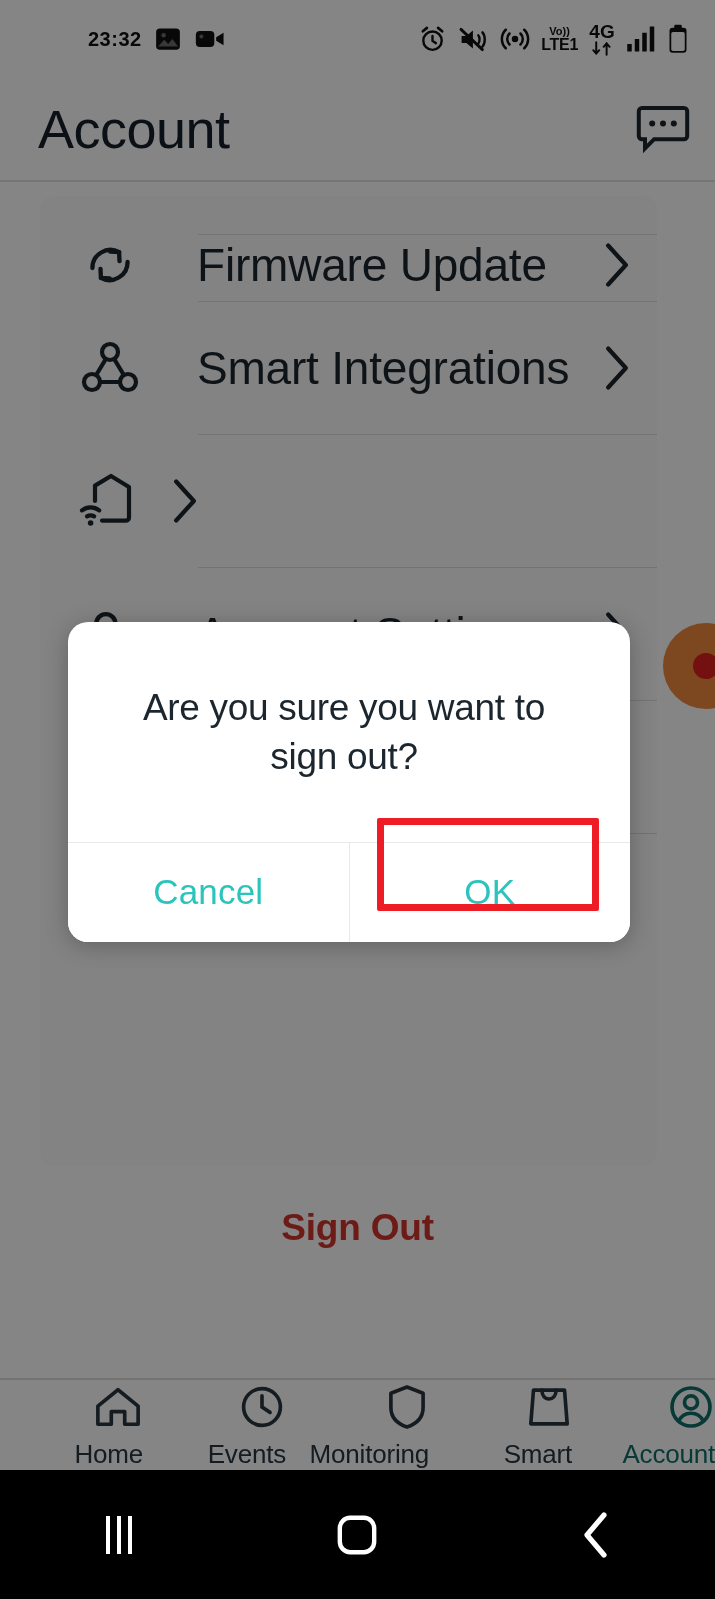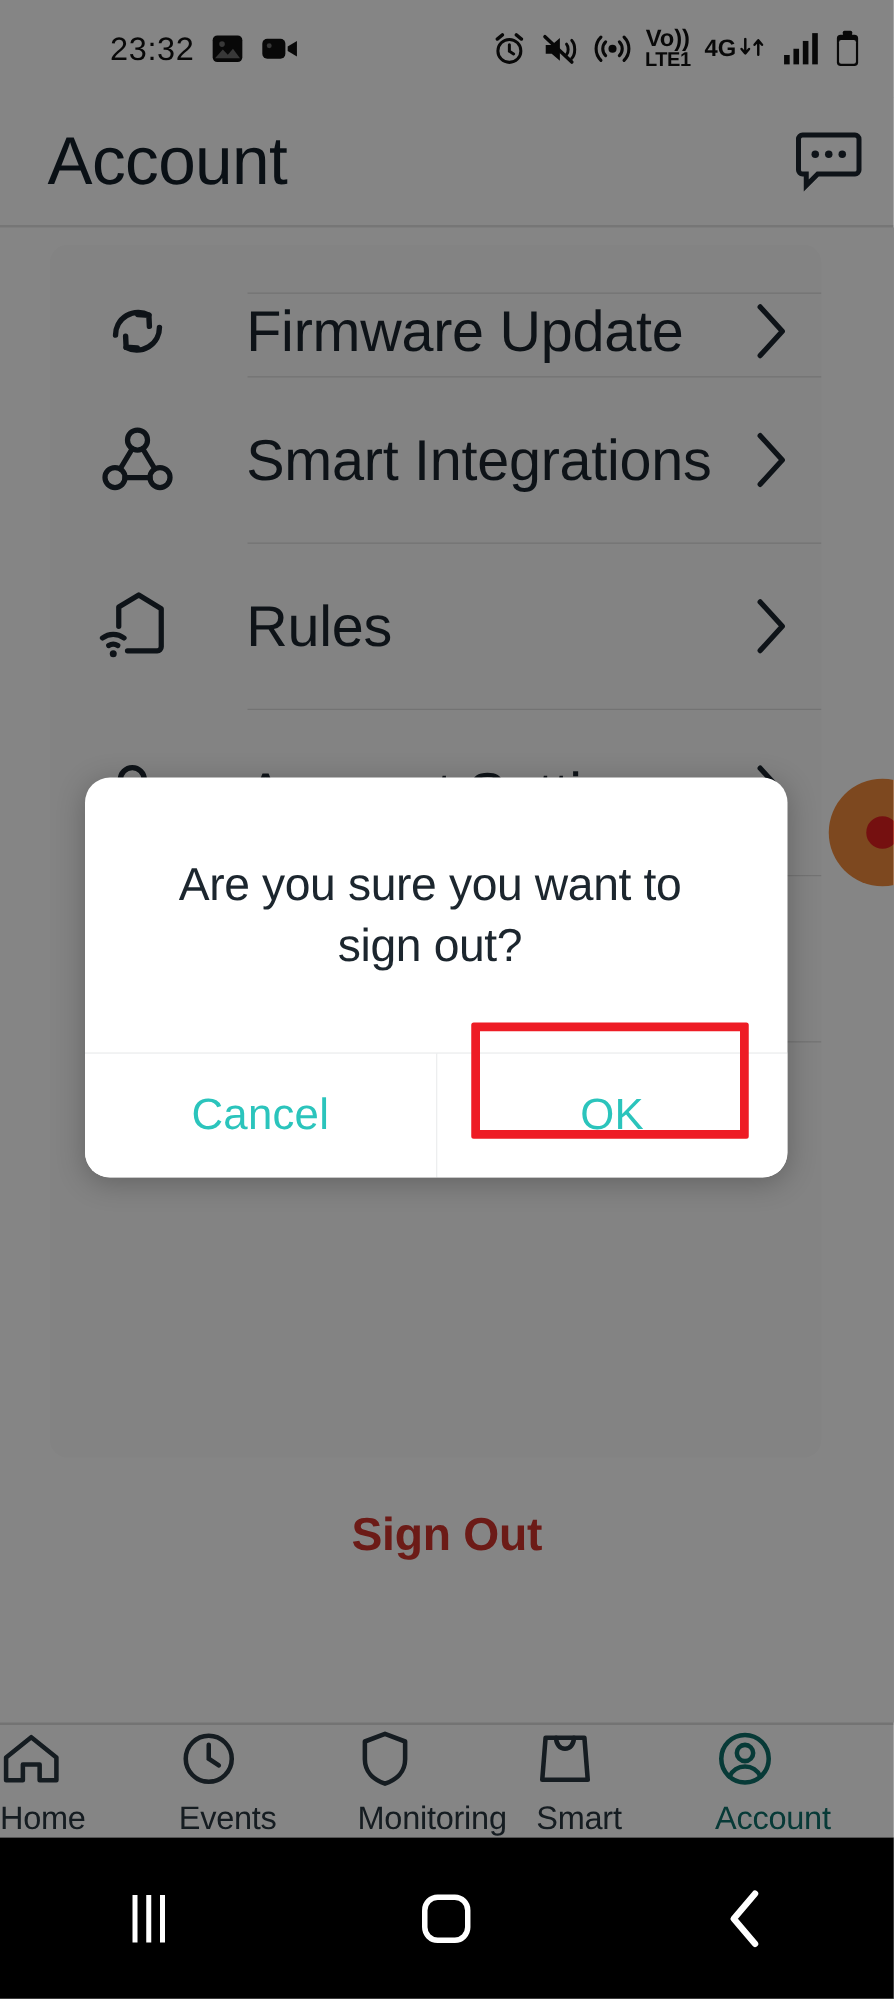--- a/index.html
+++ b/index.html
@@ -34,35 +34,35 @@
     left: 0; top: 0;
     width: 715px; height: 78px;
     background: #ffffff;
     display: flex;
     align-items: center;
     justify-content: space-between;
     padding: 0 26px 0 88px;
   }
   .sb-left { display: flex; align-items: center; gap: 11px; }
   .sb-time {
-    font-size: 26px;
-    font-weight: normal;
+    font-size: 20px;
+    font-weight: bold;
     color: #111111;
     letter-spacing: 0.5px;
     line-height: 1;
   }
   .sb-right { display: flex; align-items: center; gap: 11px; }
   .sb-ico { display: block; }
   .volte-box {
     display: flex; flex-direction: column;
     align-items: center; line-height: 1;
   }
-  .volte-top { font-size: 19px; font-weight: bold; color: #111; }
+  .volte-top { font-size: 11px; font-weight: bold; color: #111; }
   .volte-bot { font-size: 16px; font-weight: bold; color: #111; letter-spacing: -0.3px; }
-  .g4-box { display: flex; align-items: flex-start; line-height: 1; }
+  .g4-box { display: flex; flex-direction: column; align-items: center; line-height: 1; }
   .g4-top { font-size: 19px; font-weight: bold; color: #111; }
 
   
   #app-header {
     position: absolute;
     left: 0; top: 78px;
     width: 715px; height: 102px;
     background: #ffffff;
     display: flex;
     align-items: center;
@@ -167,21 +167,21 @@
     position: absolute;
     left: 0; top: 1380px;
     width: 715px; height: 90px;
     background: #ffffff;
     display: flex;
   }
   .tab {
     flex: 1 1 0;
     display: flex;
     flex-direction: column;
-    align-items: flex-start;
+    align-items: flex-end;
     justify-content: center;
     gap: 9px;
     padding-top: 4px;
   }
   .tab-label {
     font-size: 26px;
     color: #2a3740;
     letter-spacing: -0.2px;
   }
   .tab.active .tab-label { color: #0e6f6a; }
@@ -382,21 +382,20 @@
       <div class="row">
         <div class="row-div"></div>
         <div class="row-icon">
           <svg width="62" height="60" viewBox="0 0 31 29">
             <path d="M8 14.5V6.8L16 2l9 5.5v15.2a1.6 1.6 0 01-1.6 1.6H11.5" fill="none" stroke="#1c262e" stroke-width="2.1" stroke-linejoin="round" stroke-linecap="round"></path>
             <path d="M1.5 19.2a7 7 0 018.6 0" fill="none" stroke="#1c262e" stroke-width="2.1" stroke-linecap="round"></path>
             <path d="M4 22.2a3.4 3.4 0 013.6 0" fill="none" stroke="#1c262e" stroke-width="2.1" stroke-linecap="round"></path>
             <circle cx="5.8" cy="25.5" r="1.4" fill="#1c262e"></circle>
           </svg>
         </div>
-        <span class="row-label">Rules</span>
         <div class="row-chev">
           <svg width="30" height="46" viewBox="0 0 16 26">
               <path d="M3 2l10 11L3 24" fill="none" stroke="#1c262e" stroke-width="2.4" stroke-linecap="round" stroke-linejoin="round"></path>
             </svg>
         </div>
       </div>
 
       <div class="row">
         <div class="row-div"></div>
         <div class="row-icon">

